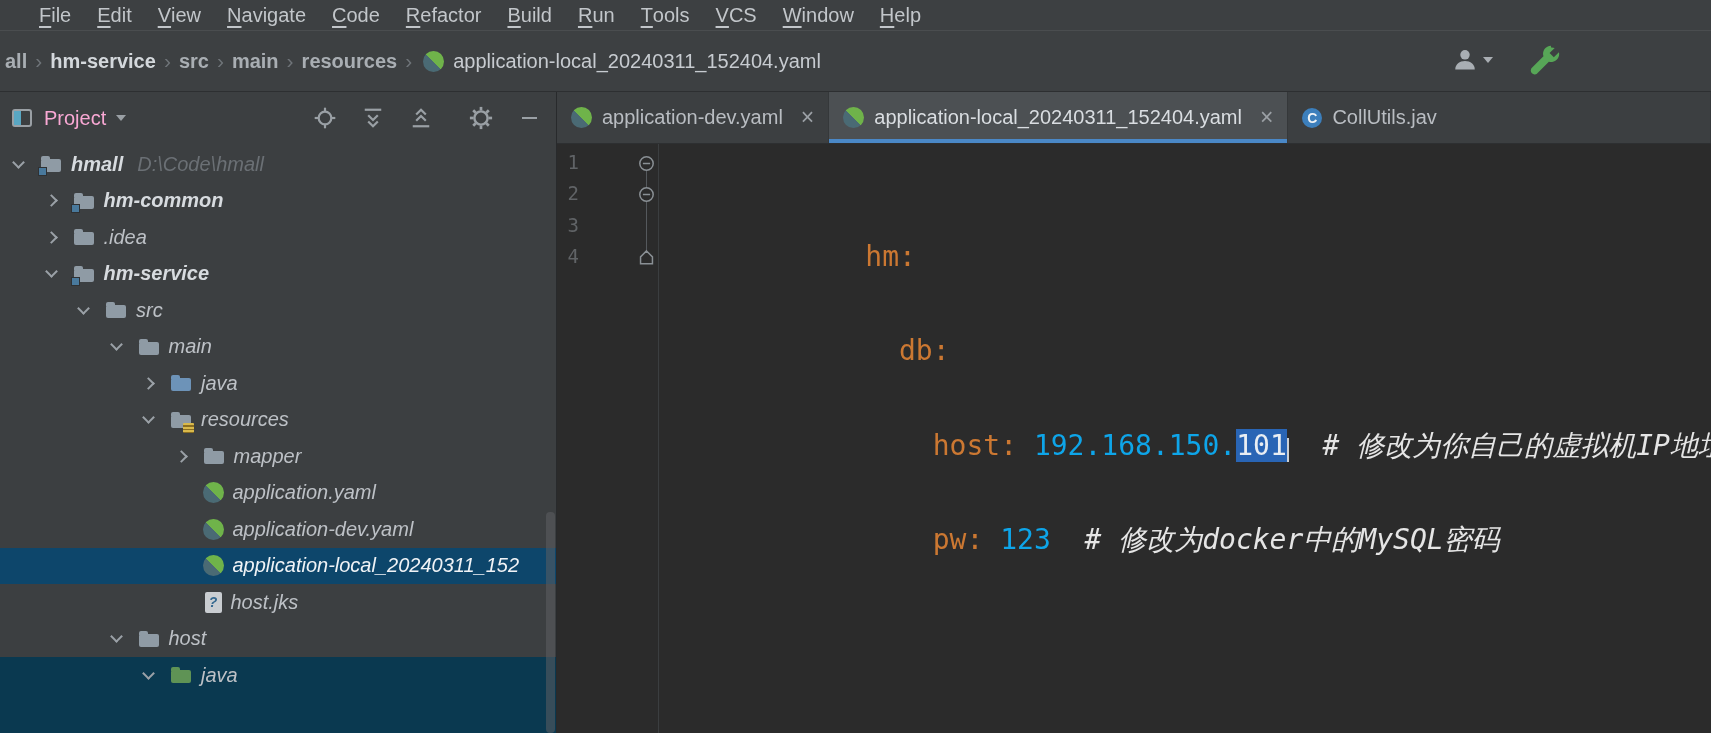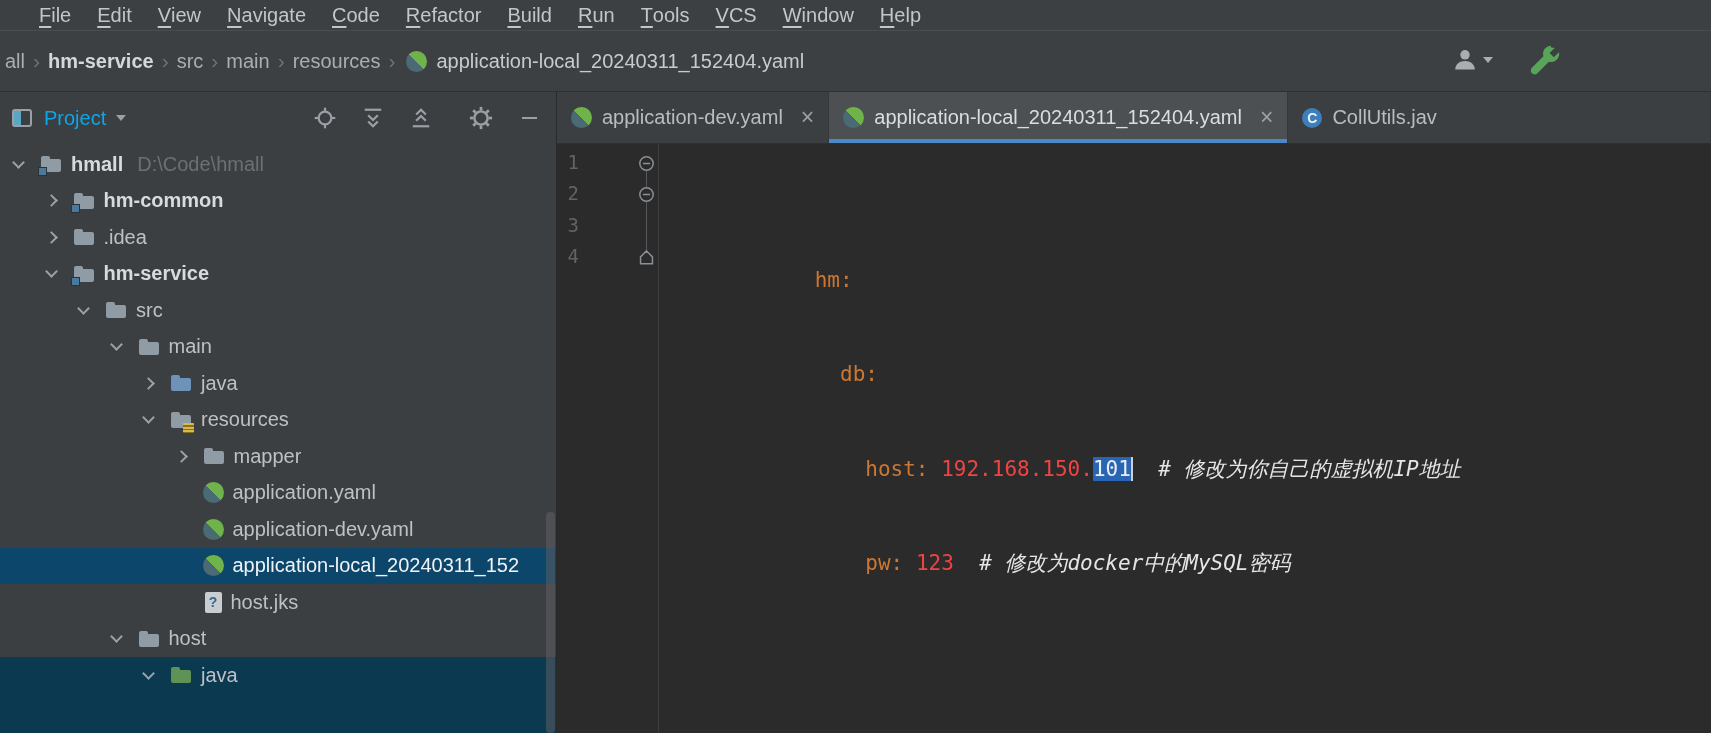--- a/index.html
+++ b/index.html
@@ -21,52 +21,52 @@
     position:absolute; left:1032px; top:0; height:100%;
     display:flex; align-items:center; color:#9a9ea2; white-space:nowrap;
   }
 
   
   .navbar {
     height:61px; background:#3d4042; border-bottom:1px solid #2d2f31;
     display:flex; align-items:center; font-size:20px; color:#a9aeb3;
     position:relative; white-space:nowrap;
   }
-  .crumb { padding:0 5px; }
+  .crumb { padding:0 5px;font-weight:bold; }
   .crumb.b { font-weight:bold; color:#d4d8dc; }
   .crumb-sep { color:#6f7479; font-size:21px; padding:0 3px; }
   .crumb-file { color:#c7cbd0; padding-left:9px; }
   .nav-ic { display:inline-block; margin-left:8px; }
 
   .icon-user { position:absolute; left:1452px; top:16px; display:flex; align-items:center; }
   .caret-down { width:0; height:0; border-left:5px solid transparent; border-right:5px solid transparent;
                 border-top:6px solid #a9aeb3; margin-left:5px; }
   .icon-build { position:absolute; left:1528px; top:12px; }
 
   
   .main { display:flex; height:641px; }
 
   
   .project-panel { width:557px; flex:none; background:#3c3f41; border-right:1px solid #282a2c;
                    position:relative; overflow:hidden; }
   .panel-header { height:52px; display:flex; align-items:center; padding:0 12px;
-                  font-size:20px; color:#0ea5e9; }
+                  font-size:20px; color:#f9a8d4; }
   .tw-icon { width:20px; height:18px; border:2px solid #9aa0a5; border-radius:3px; position:relative; margin-right:12px; }
   .tw-icon::before { content:""; position:absolute; left:0; top:0; bottom:0; width:7px; background:#59a7c3; }
   .hdr-caret { width:0; height:0; border-left:5px solid transparent; border-right:5px solid transparent;
                border-top:6px solid #9aa0a5; margin-left:10px; }
   .hdr-spacer { flex:1; }
   .hdr-btn { width:30px; height:30px; display:flex; align-items:center; justify-content:center; margin-left:18px; }
   .hdr-btn.gear { margin-left:30px; }
   .minus-glyph { width:15px; height:2px; background:#9aa0a5; }
 
   
   .tree { font-size:20px; padding-top:2px; }
   .row { height:36.5px; display:flex; align-items:center; white-space:nowrap;
-         padding-left:calc(8px + var(--lv) * 32.5px); }
+         padding-left:calc(8px + var(--lv) * 32.5px);font-style:italic; }
   .row.selected { background:#0d466b; color:#e9ecef; }
   .row.selected .lbl { color:#f0f3f6; }
   .band { background:#0a3950; height:78px; }
   .band .row { background:transparent; }
   .chev-slot { width:32px; flex:none; display:flex; align-items:center; }
   .chev { width:9px; height:9px; border-right:2px solid #9ba1a7; border-bottom:2px solid #9ba1a7;
           display:inline-block; transform:rotate(-45deg); margin-left:6px; }
   .chev.open { transform:rotate(45deg); margin-top:-4px; }
   .lbl { margin-left:9px; }
   .lbl.b { font-weight:bold; color:#d7dbdf; }
@@ -108,25 +108,25 @@
   .tab-close { color:#9ba0a5; font-size:23px; margin-left:8px; line-height:1; }
 
   .editor { flex:1; display:flex; font-family:"DejaVu Sans Mono", monospace; position:relative; }
   .gutter { width:102px; flex:none; position:relative; border-right:1px solid #3b3e40; }
   .lnums { position:absolute; left:0; top:3px; width:22px; text-align:right;
            color:#606366; font-size:19px; line-height:31.4px; }
   .fold { position:absolute; left:81px; width:17px; height:17px; }
   .fold.f1 { top:11px; } .fold.f2 { top:42px; } .fold.f4 { top:105px; }
   .fold-guide { position:absolute; left:89px; top:27px; width:1px; height:80px; background:#55595d; }
 
-  .code { padding:3px 0 0 4px; font-size:21px; line-height:31.4px; color:#a9b7c6; white-space:pre; flex:1; min-width:0; overflow:hidden;margin-top:24px; }
+  .code { padding:3px 0 0 4px; font-size:28px; line-height:31.4px; color:#a9b7c6; white-space:pre; flex:1; min-width:0; overflow:hidden; }
   .code-line { height:31.4px; }
   .tok-key { color:#cc7832; }
   .tok-plain { color:#a9b7c6; }
-  .tok-value { color:#ef4444; }
+  .tok-value { color:#0ea5e9; }
   .tok-sel { background:#2965b5; color:#e9eef3; }
   .tok-comment { color:#e5e5e5; font-style:italic; }
   .caret { display:inline-block; width:2px; height:24px; background:#cdd1d5; vertical-align:text-bottom; }
 </style>
 </head>
 <body>
 
 <div class="app">
 
   <div class="menubar">

